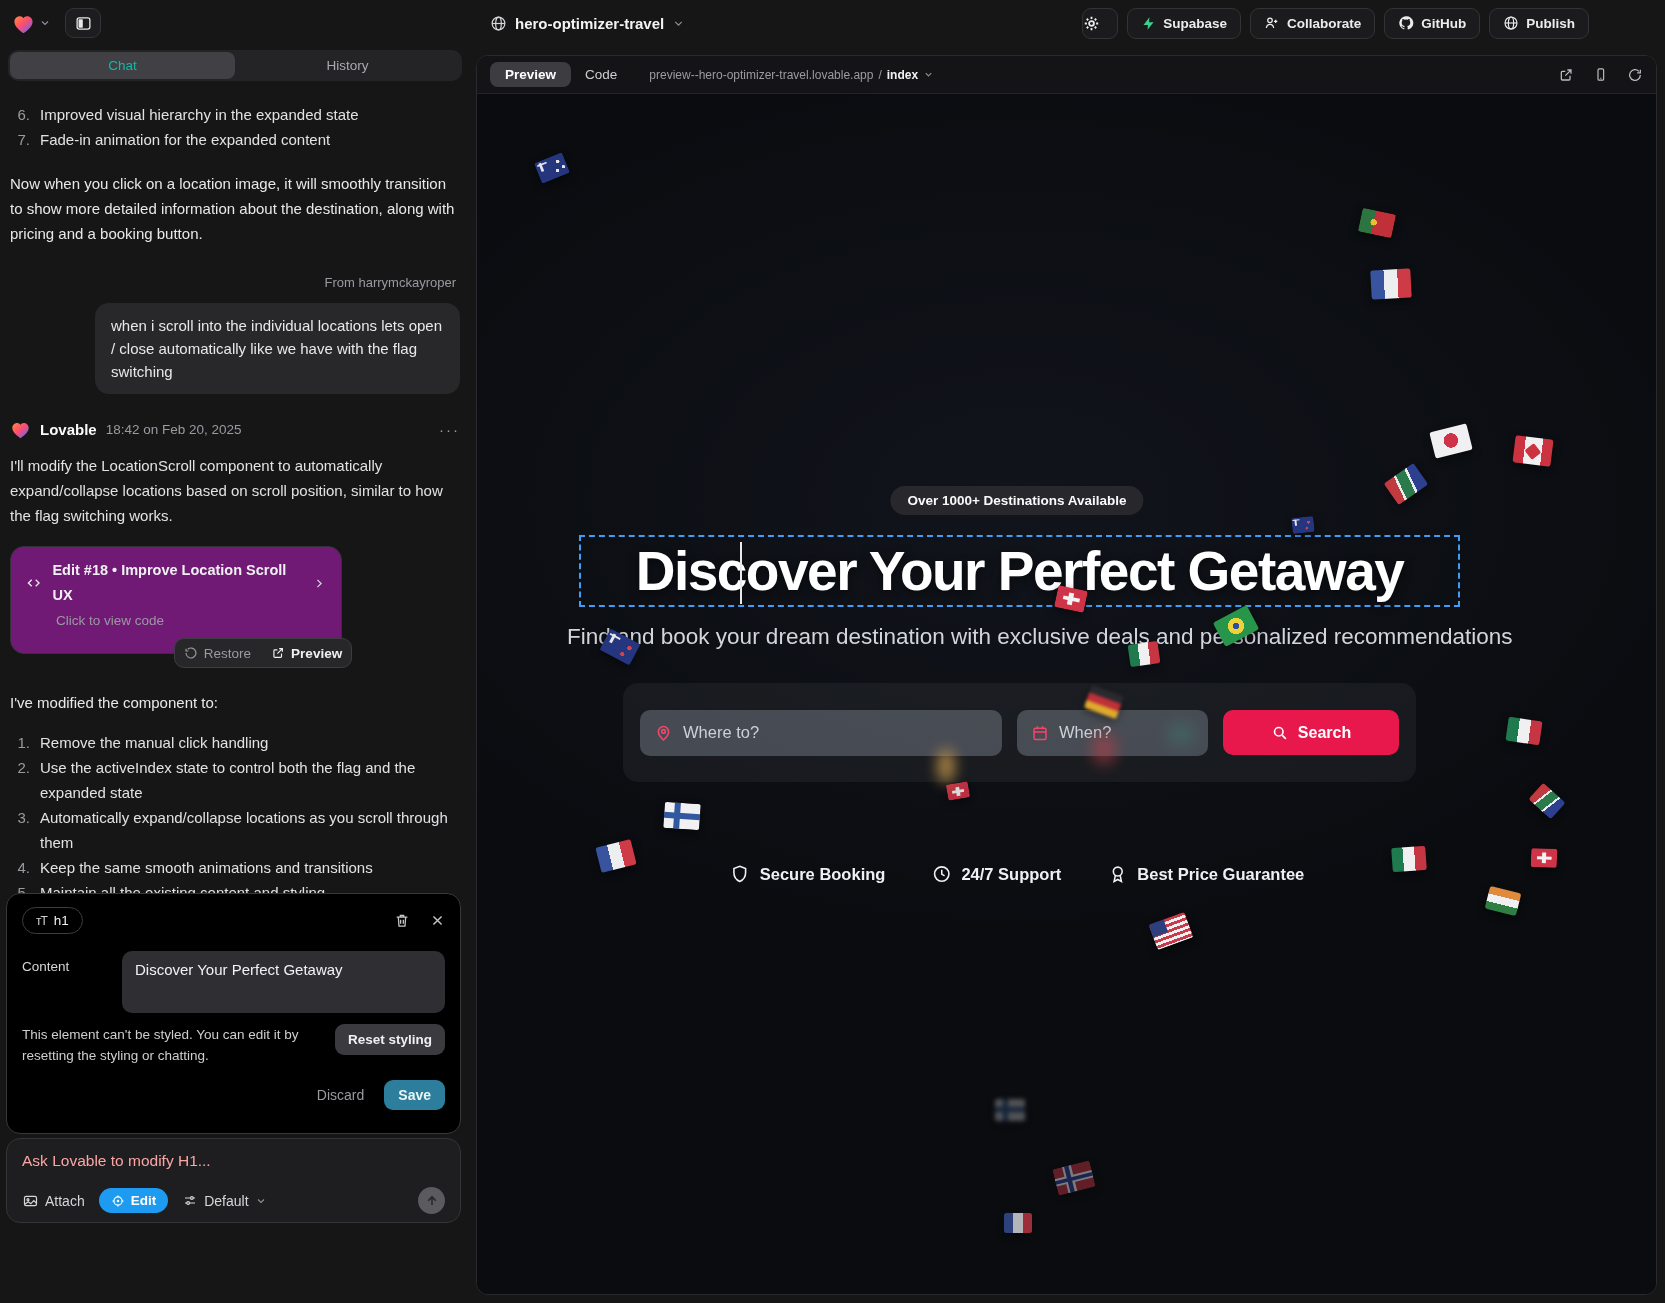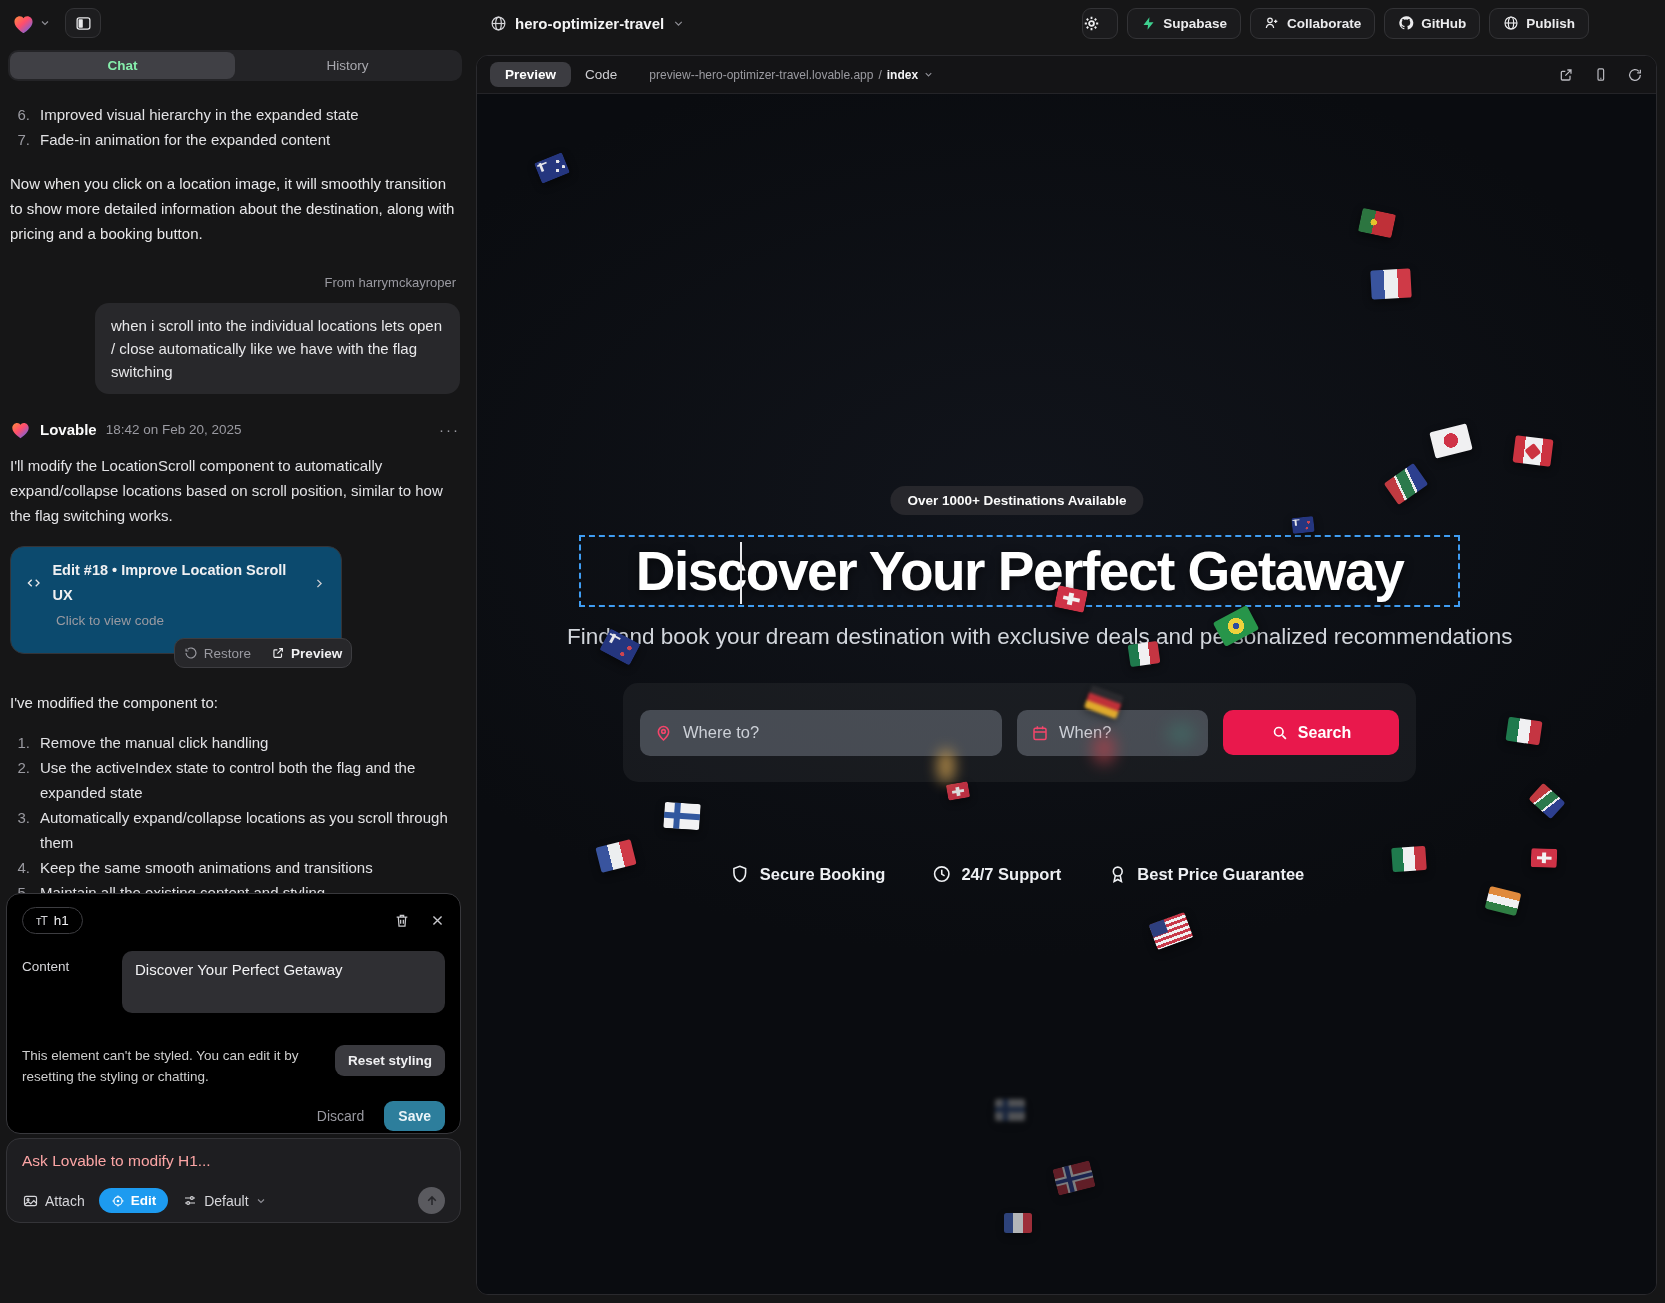--- a/index.html
+++ b/index.html
@@ -16,52 +16,52 @@
   .proj-name{font-size:15px;font-weight:700;color:#f4f4f5}
   .hdr-right{margin-left:auto;margin-right:64px;display:flex;align-items:center;gap:9px}
   .hdr-btn{height:31px;display:flex;align-items:center;gap:7px;padding:0 13px;border:1px solid #333336;border-radius:9px;background:#1b1b1d;font-size:13.5px;font-weight:600;color:#ececee;cursor:pointer}
   .hdr-btn.square{width:36px;padding:0}
   .chev{color:#8f8f96}
 
   
   .sidebar{position:absolute;left:0;top:46px;width:472px;bottom:0;background:#161617}
   .seg{position:absolute;left:8px;right:10px;top:4px;height:31px;background:#242427;border-radius:10px;display:flex;padding:2px}
   .seg-item{flex:1;display:flex;align-items:center;justify-content:center;font-size:13.5px;color:#a8a8ae;border-radius:8px;cursor:pointer}
-  .seg-item.active{background:#404045;color:#86efac;font-weight:700}
+  .seg-item.active{background:#404045;color:#14b8a6;font-weight:400}
 
   .chat{position:absolute;left:10px;right:12px;top:48px;height:800px;overflow:hidden;font-size:15px;line-height:25px;color:#e2e2e5}
   .numlist{margin-top:8px}
   .numrow{display:flex}
   .numrow .n{width:30px;text-align:right;color:#9a9aa1;flex:0 0 30px;padding-right:10px}
   .para{margin-top:19px;color:#e8e8ea}
   .from-label{margin-top:24px;text-align:right;font-size:13px;color:#9a9aa1;padding-right:4px}
   .bubble{margin-top:8px;margin-left:85px;background:#28282b;border-radius:14px;padding:11px 16px;line-height:23px;color:#e8e8ea}
   .bot-row{margin-top:23px;display:flex;align-items:center;gap:9px}
   .bot-name{font-weight:700;color:#fafafa}
   .bot-time{font-size:13.5px;color:#9a9aa1}
   .dots{margin-left:auto;color:#9a9aa1;letter-spacing:2px;font-size:15px;cursor:pointer}
   .intro{margin-top:11px}
-  .edit-card{margin-top:18px;width:332px;background:#0c4a6e;border:1px solid #343438;border-radius:14px;padding:11px 14px 24px;cursor:pointer}
+  .edit-card{margin-top:18px;width:332px;background:#701a75;border:1px solid #343438;border-radius:14px;padding:11px 14px 24px;cursor:pointer}
   .edit-r1{display:flex;align-items:center;gap:10px;font-size:14.5px;font-weight:600;color:#f0f0f2}
   .edit-r2{margin-left:31px;margin-top:4px;font-size:13.5px;color:#9a9aa1;line-height:17px}
   .restore-bar{position:relative;margin-top:-16px;margin-left:164px;width:178px;height:30px;background:#27272a;border:1px solid #3d3d41;border-radius:10px;display:flex;align-items:center;justify-content:center;gap:20px;font-size:13.5px}
   .rb-item{display:flex;align-items:center;gap:6px;cursor:pointer}
   .rb-restore{color:#9a9aa1}
   .rb-preview{color:#f0f0f2;font-weight:600}
 
   
   .editor{position:absolute;left:6px;right:11px;top:847px;height:241px;background:#000000;border:1px solid #38383c;border-radius:14px;padding:13px 15px}
   .ed-head{display:flex;align-items:center}
   .tag-pill{display:flex;align-items:center;gap:7px;border:1px solid #3d3d41;border-radius:999px;padding:5px 13px;font-size:13.5px;color:#f0f0f2}
   .tt{font-size:12px;color:#d2d2d6;letter-spacing:-1px}
   .ed-icons{margin-left:auto;display:flex;align-items:center;gap:20px;color:#c9c9cd}
   .ed-row{display:flex;margin-top:17px}
   .ed-label{width:100px;padding-top:8px;font-size:13.5px;color:#d6d6da}
   .ed-input{flex:1;background:#2f2f33;border-radius:10px;min-height:62px;padding:10px 13px;font-size:15px;color:#f2f2f4;cursor:text}
-  .ed-note-row{display:flex;margin-top:32px;align-items:flex-start}
+  .ed-note-row{display:flex;margin-top:11px;align-items:flex-start}
   .ed-note{width:312px;font-size:13.5px;line-height:21px;color:#cecece}
   .reset-btn{margin-left:auto;background:#3a3a3f;border-radius:9px;padding:8px 13px;font-size:13.5px;font-weight:600;color:#f0f0f2;cursor:pointer}
   .ed-actions{display:flex;justify-content:flex-end;align-items:center;gap:20px;margin-top:14px}
   .discard{font-size:14px;color:#9a9aa1;cursor:pointer}
   .save-btn{border-radius:9px;padding:7px 14px;font-size:14px;font-weight:600;color:#eaf4f8;cursor:pointer}
 
   
   .composer{position:absolute;left:6px;right:11px;top:1092px;height:85px;background:#1e1e21;border:1px solid #343438;border-radius:14px;padding:13px 15px}
   .composer-ph{font-size:15.5px;color:#fca5a5;cursor:text}
   .composer-row{display:flex;align-items:center;gap:14px;margin-top:17px}

